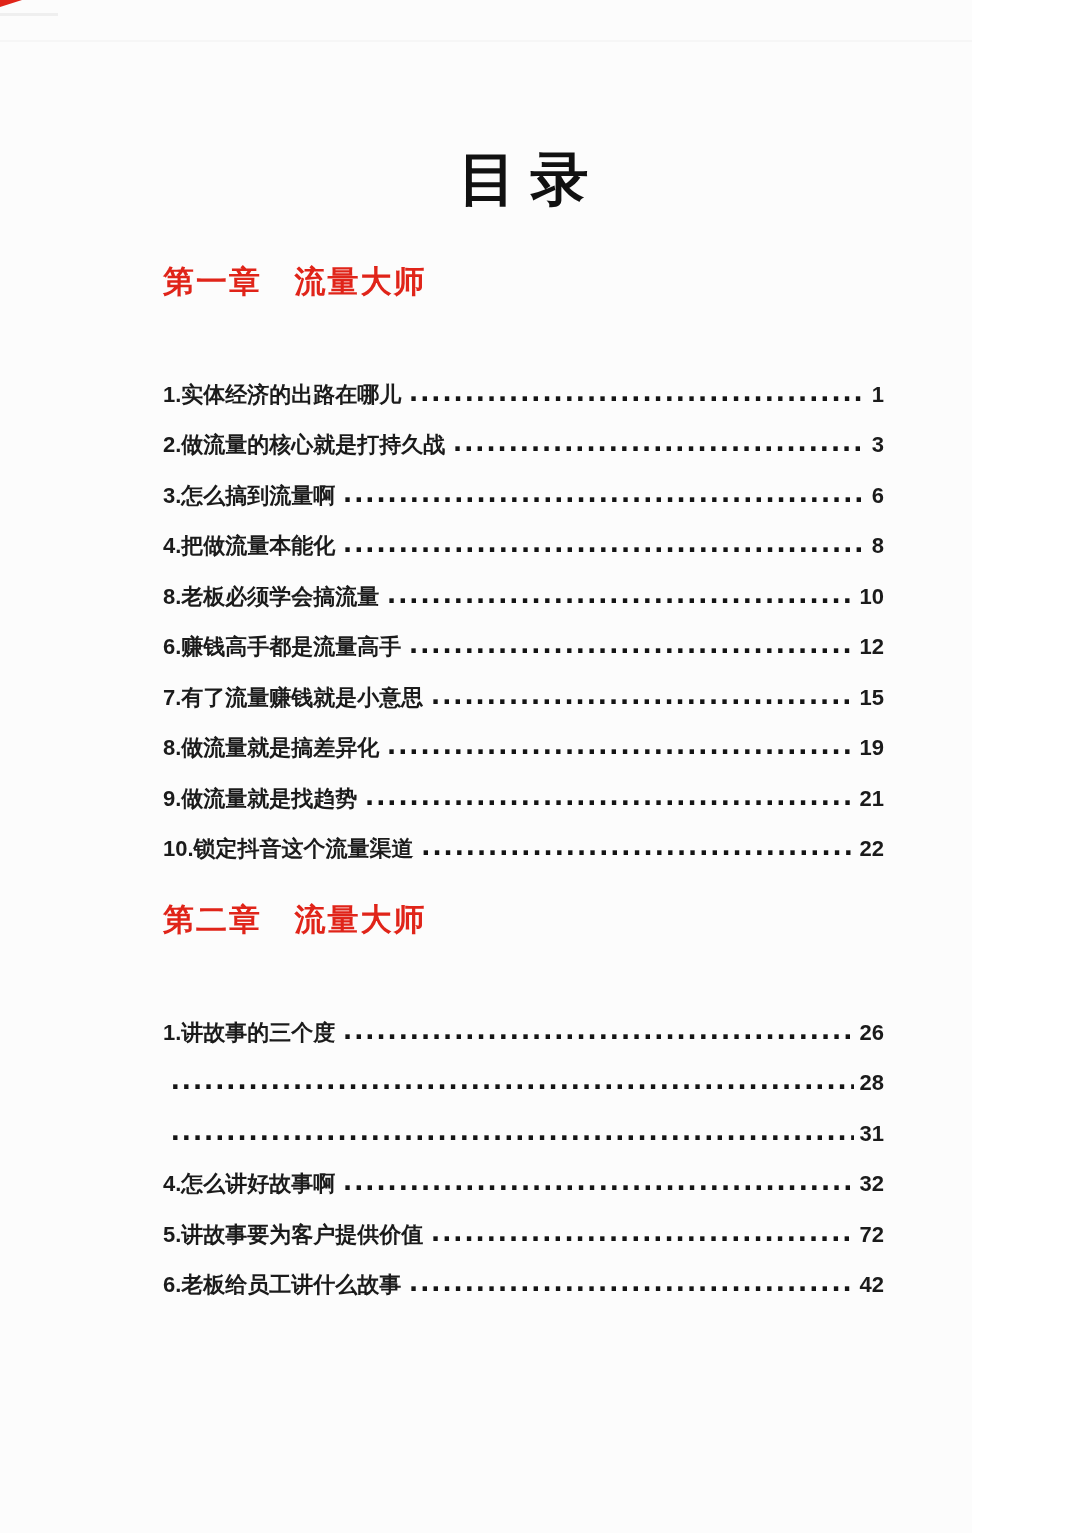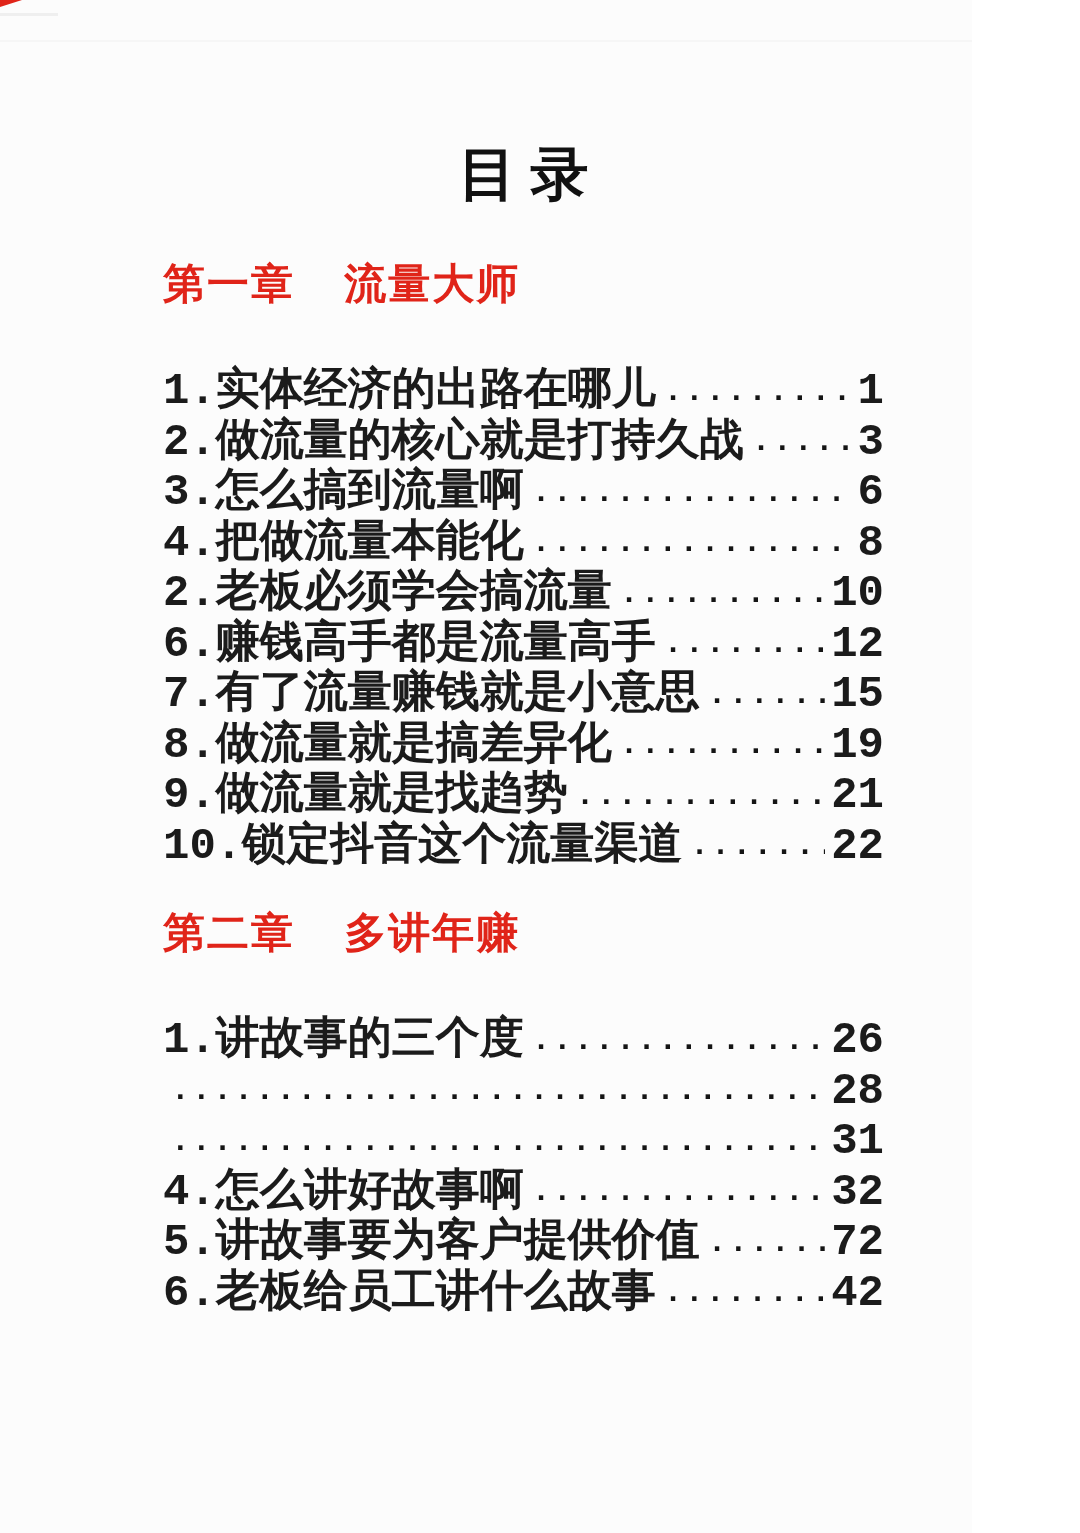--- a/index.html
+++ b/index.html
@@ -7,52 +7,51 @@
   html,body { background:#ffffff; }
   body { font-family:"Liberation Sans","DejaVu Sans",sans-serif; }
 
   .page{
     position:relative;
     width:972px; height:1533px;
     background:var(--paper);
     padding:150px 88px 0 163px;
     overflow:hidden;
     color:var(--ink);
-    font-family:Liberation Mono, monospace;
   }
 
   
   .corner-mark{
     position:absolute; top:0; left:0;
     width:22px; height:7px;
     background:var(--accent);
     clip-path:polygon(0 0,100% 0,0 100%);
   }
   .scan-line{ position:absolute; left:0; background:#efefef; }
   .scan-line.a{ top:13px; width:58px; height:3px; }
   .scan-line.b{ top:40px; width:100%; height:2px; background:#f6f6f6; }
 
   .doc-title{
     font-size:58px; line-height:1; font-weight:900;
     text-align:center; letter-spacing:14px; padding-left:14px;
     margin-bottom:58px; color:#111;
   }
 
   .chapter-heading{
-    font-size:42px; line-height:1; font-weight:900;
+    font-size:31px; line-height:1; font-weight:900;
     color:var(--accent);
     letter-spacing:2px; word-spacing:22px;
     margin-bottom:58px;
   }
   .chapter + .chapter{ margin-top:44px; }
 
   .toc-item{
-    display:flex; align-items:center;
+    display:flex; align-items:flex-end;
     height:50.5px;
-    font-size:44px; font-weight:700; line-height:1;
+    font-size:22px; font-weight:700; line-height:1;
     color:var(--ink);
     white-space:nowrap;
   }
   .toc-title{ flex:0 0 auto; }
   .toc-dots{
     flex:1 1 auto; overflow:hidden;
     margin:0 6px 0 8px;
     font-size:31px; letter-spacing:2.5px; font-weight:700;
     color:#141414;
   }
@@ -89,21 +88,21 @@
             <span class="toc-title">3.怎么搞到流量啊</span>
             <span class="toc-dots"></span>
             <span class="toc-page">6</span>
           </div>
           <div class="toc-item">
             <span class="toc-title">4.把做流量本能化</span>
             <span class="toc-dots"></span>
             <span class="toc-page">8</span>
           </div>
           <div class="toc-item">
-            <span class="toc-title">2.老板必须学会搞流量</span>
+            <span class="toc-title">8.老板必须学会搞流量</span>
             <span class="toc-dots"></span>
             <span class="toc-page">10</span>
           </div>
           <div class="toc-item">
             <span class="toc-title">6.赚钱高手都是流量高手</span>
             <span class="toc-dots"></span>
             <span class="toc-page">12</span>
           </div>
           <div class="toc-item">
             <span class="toc-title">7.有了流量赚钱就是小意思</span>
@@ -121,21 +120,21 @@
             <span class="toc-page">21</span>
           </div>
           <div class="toc-item">
             <span class="toc-title">10.锁定抖音这个流量渠道</span>
             <span class="toc-dots"></span>
             <span class="toc-page">22</span>
           </div>
         </div>
       </section>
       <section class="chapter">
-        <h2 class="chapter-heading">第二章 多讲年赚</h2>
+        <h2 class="chapter-heading">第二章 流量大师</h2>
         <div class="toc-list">
           <div class="toc-item">
             <span class="toc-title">1.讲故事的三个度</span>
             <span class="toc-dots"></span>
             <span class="toc-page">26</span>
           </div>
           <div class="toc-item">
             <span class="toc-dots"></span>
             <span class="toc-page">28</span>
           </div>

